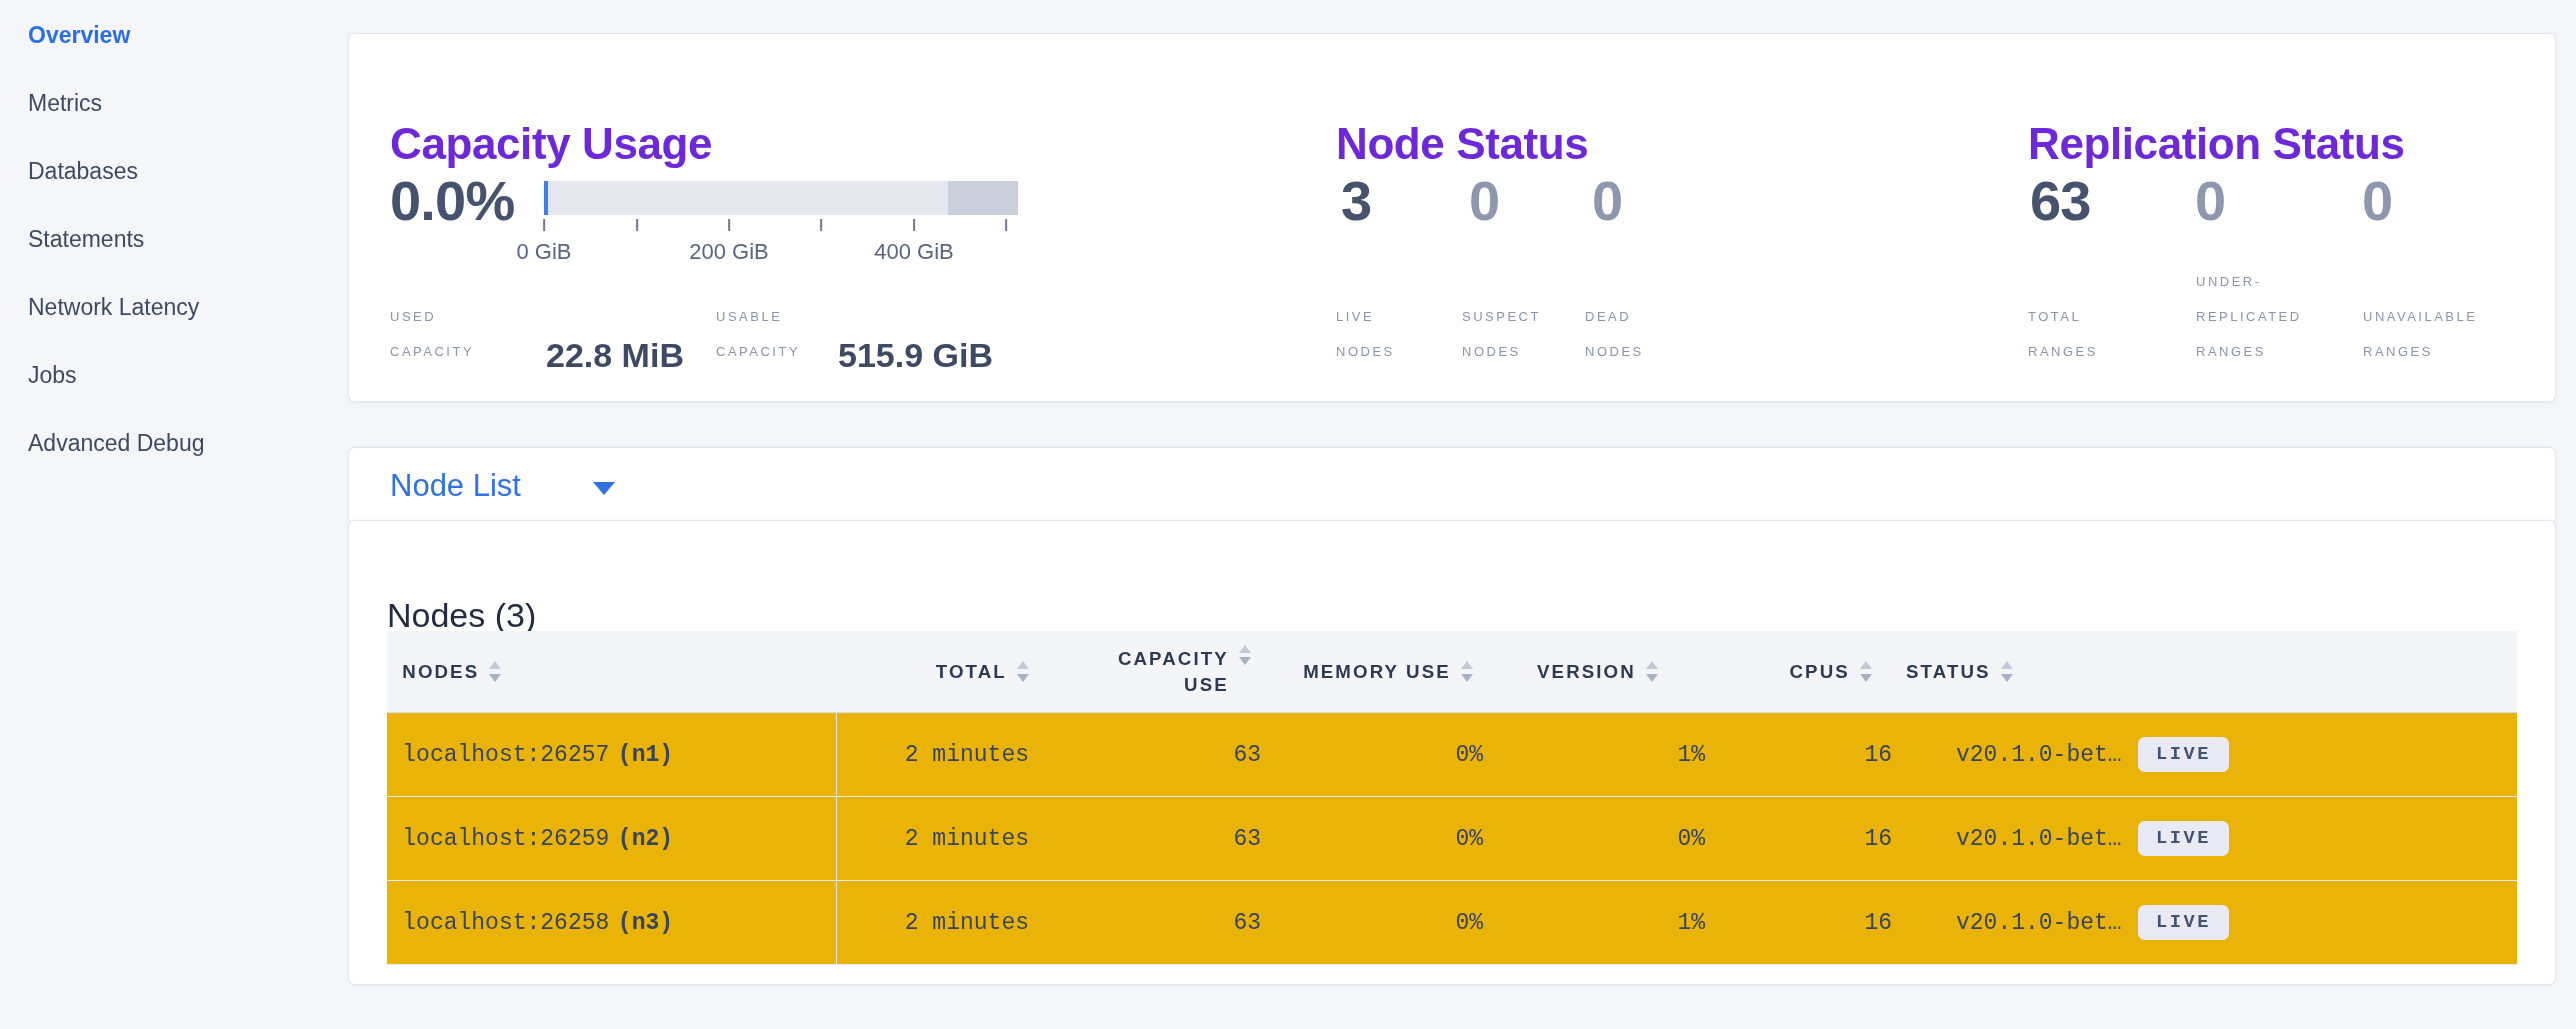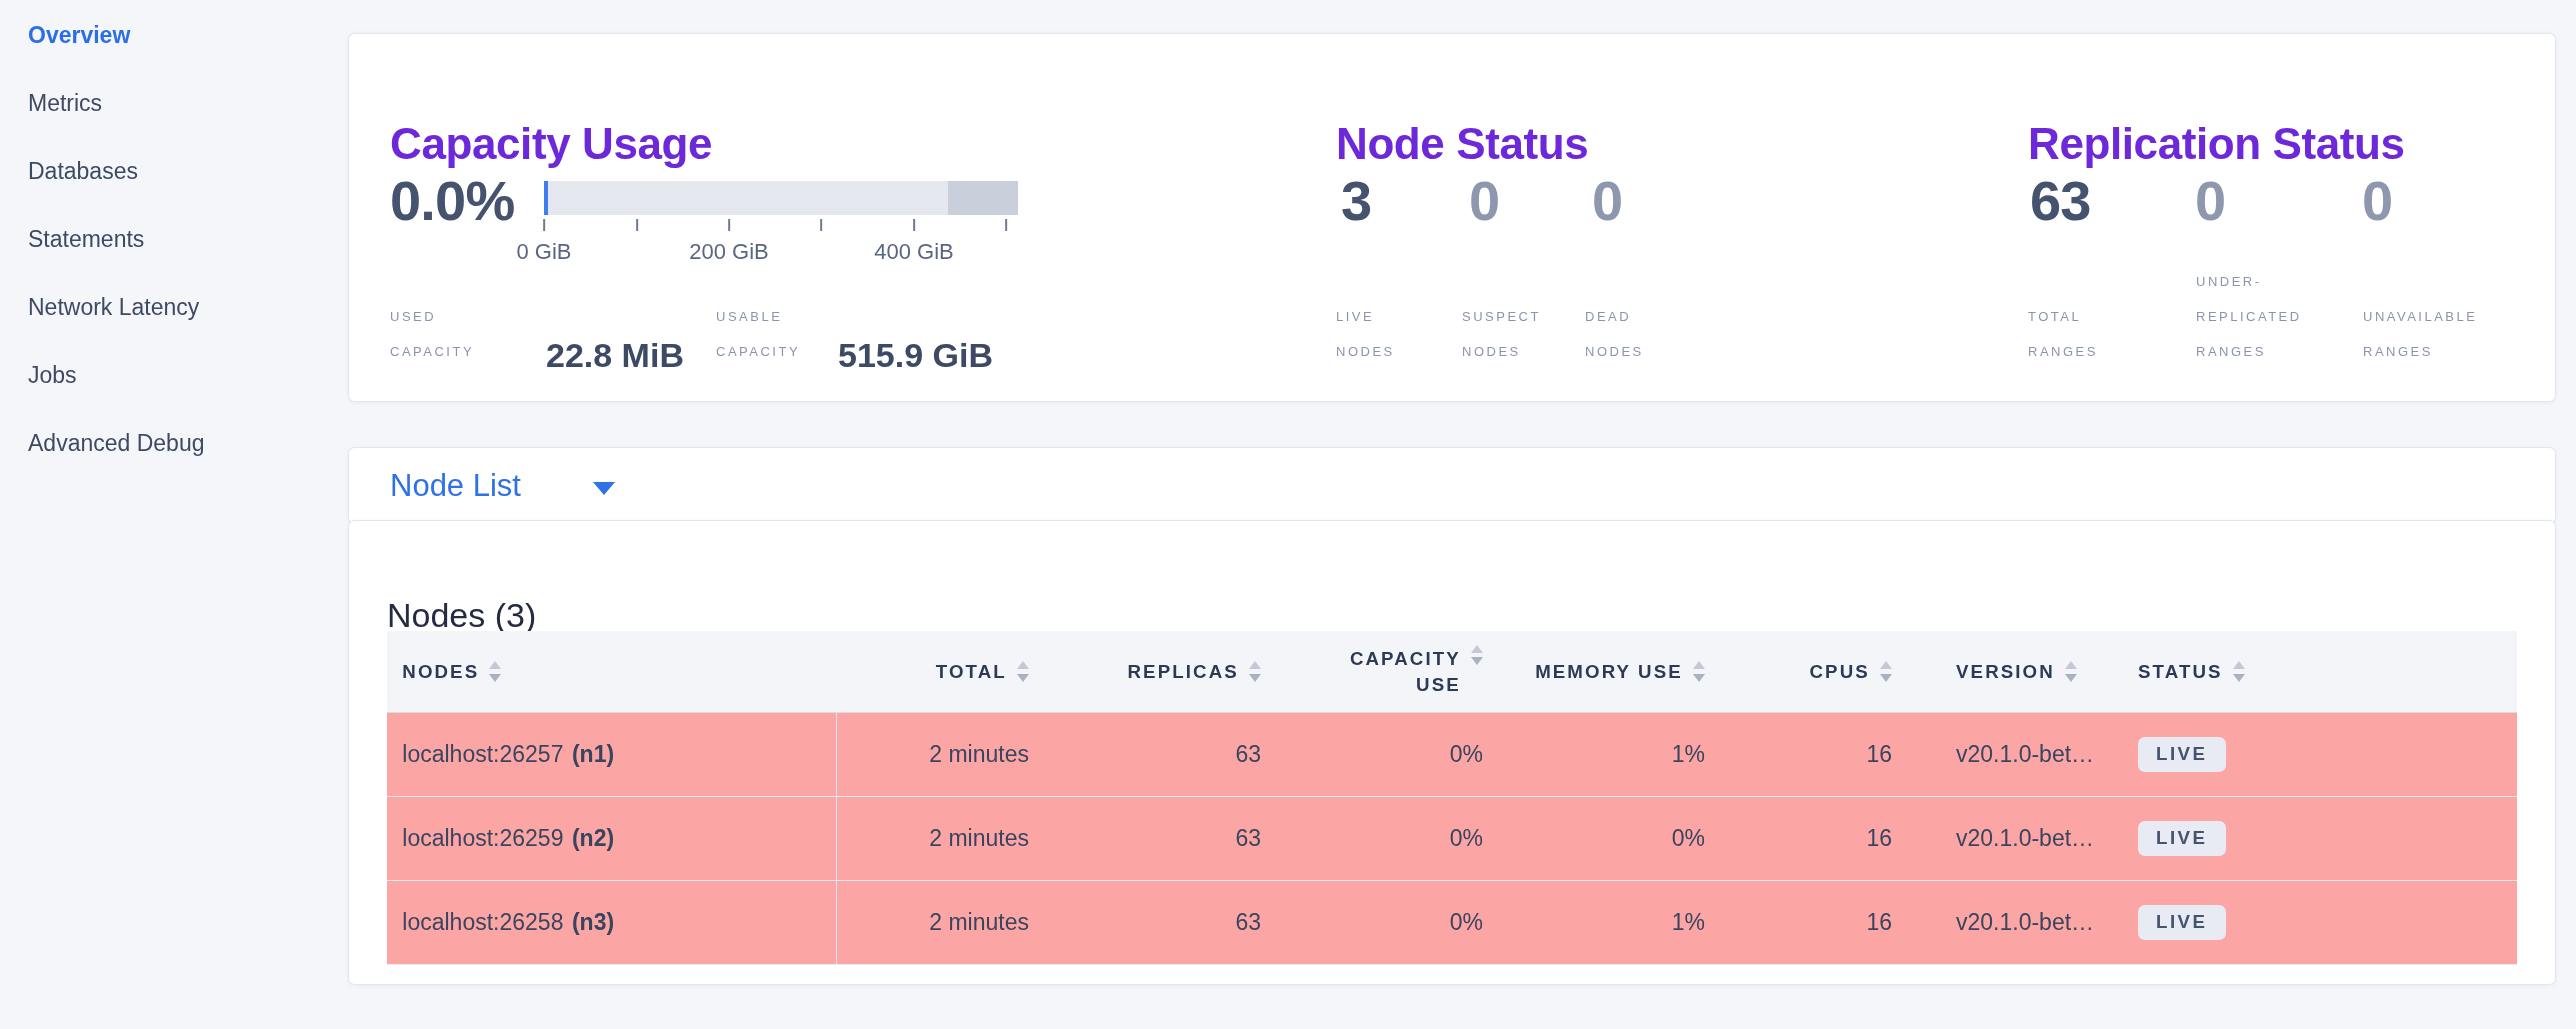--- a/index.html
+++ b/index.html
@@ -117,21 +117,21 @@
     background:#f4f5f8; border-bottom:1.7px solid #d8dce6;
   }
   .th {
     display:flex; align-items:center; height:100%;
     font-size:18.7px; font-weight:700; letter-spacing:2.1px; color:#2d3a55;
     cursor:pointer; white-space:nowrap;
   }
   .th-text { white-space:pre-line; text-align:right; line-height:25.5px; }
   .row {
     display:flex; align-items:center; height:84px;
-    border-bottom:1.7px solid #e7eaf1; cursor:pointer; background:#fca5a5;
+    border-bottom:1.7px solid #e7eaf1; cursor:pointer; background:#eab308;font-family:Liberation Mono, monospace;
   }
   .cell {
     display:flex; align-items:center; height:100%;
     font-size:23px; color:#39455e; white-space:nowrap;
   }
   
   .c1 { width:450px; padding-left:15.3px; justify-content:flex-start; }
   .c2 { width:209px; padding-right:17px; justify-content:flex-end; }
   .c3 { width:232px; padding-right:17px; justify-content:flex-end; }
   .c4 { width:222px; padding-right:17px; justify-content:flex-end; }
@@ -243,51 +243,44 @@
             <i class="down"></i>
           </span>
       </div>
       <div class="th c2">
         <span class="th-text">TOTAL</span>
         <span class="sort-icon">
             <i class="up"></i>
             <i class="down"></i>
           </span>
       </div>
-      <div class="th c3">
-        <span class="th-text">REPLICAS</span>
-        <span class="sort-icon">
-            <i class="up"></i>
-            <i class="down"></i>
-          </span>
-      </div>
       <div class="th c4">
         <span class="th-text">CAPACITY
 USE</span>
         <span class="sort-icon sort-top">
             <i class="up"></i>
             <i class="down"></i>
           </span>
       </div>
       <div class="th c5">
         <span class="th-text">MEMORY USE</span>
         <span class="sort-icon">
             <i class="up"></i>
             <i class="down"></i>
           </span>
       </div>
+      <div class="th c7">
+        <span class="th-text">VERSION</span>
+        <span class="sort-icon">
+            <i class="up"></i>
+            <i class="down"></i>
+          </span>
+      </div>
       <div class="th c6">
         <span class="th-text">CPUS</span>
-        <span class="sort-icon">
-            <i class="up"></i>
-            <i class="down"></i>
-          </span>
-      </div>
-      <div class="th c7">
-        <span class="th-text">VERSION</span>
         <span class="sort-icon">
             <i class="up"></i>
             <i class="down"></i>
           </span>
       </div>
       <div class="th c8">
         <span class="th-text">STATUS</span>
         <span class="sort-icon">
             <i class="up"></i>
             <i class="down"></i>

